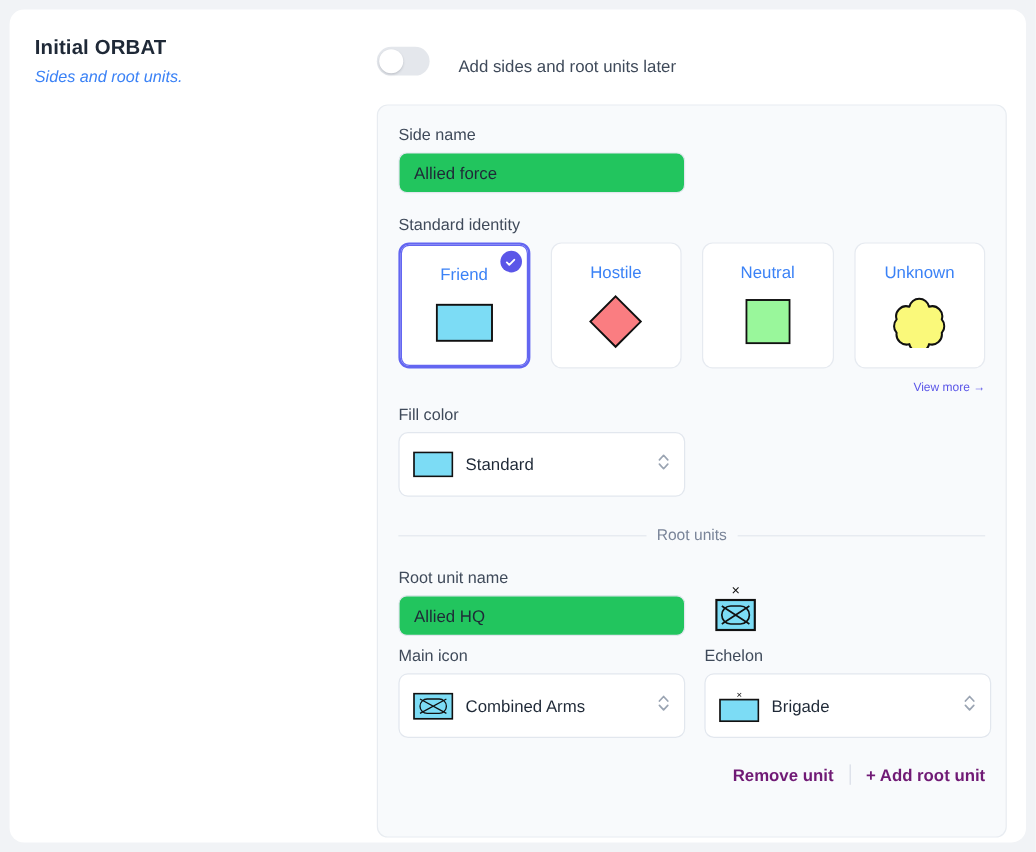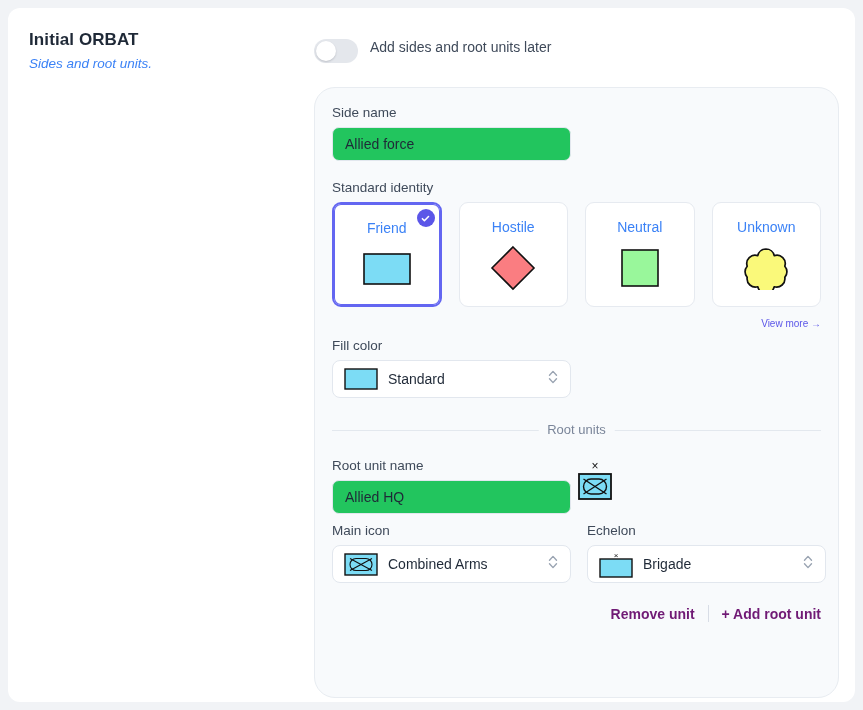--- a/index.html
+++ b/index.html
@@ -42,22 +42,22 @@
     font-size: 13.5px;
     color: #3b82f6;
     font-style: italic;
   }
   
   .toggle-row {
     position: absolute;
     left: 306px;
     top: 31px;
     display: flex;
-    align-items: flex-start;
-    gap: 12px;
+    align-items: flex-end;
+    gap: 24px;
   }
   .toggle {
     width: 44px;
     height: 24px;
     border-radius: 12px;
     background: #e4e7ec;
     position: relative;
     cursor: pointer;
     flex: none;
   }
@@ -77,21 +77,21 @@
   }
   
   .panel {
     position: absolute;
     left: 306px;
     top: 79px;
     width: 525px;
     height: 611px;
     background: #f8fafc;
     border: 1px solid #e8ecf1;
-    border-radius: 21px;
+    border-radius: 9px;
     box-sizing: border-box;
   }
   .panel-inner {
     position: absolute;
     left: 17px;
     top: 17px;
     right: 17px;
   }
   .field-label {
     font-size: 13.5px;
@@ -161,21 +161,21 @@
   .view-more {
     margin-top: 11px;
     text-align: right;
     font-size: 10px;
     color: #5b56e8;
     cursor: pointer;
   }
   
   .select-box {
     width: 239px;
-    height: 38px;
+    height: 54px;
     box-sizing: border-box;
     border: 1px solid #e2e7ee;
     border-radius: 8px;
     background: #ffffff;
     display: flex;
     align-items: center;
     padding: 0 11px;
     cursor: pointer;
     position: relative;
     justify-content: center;
@@ -216,21 +216,22 @@
     top: 0;
     transform: translateX(-50%);
     background: #f8fafc;
     padding: 0 9px;
     font-size: 13px;
     color: #7a8599;
   }
   
   .unit-row {
     display: flex;
-    align-items: flex-start;
+    align-items: flex-end;
+    gap: 18px;
   }
   .sym-preview {
     width: 48px;
     height: 46px;
     display: flex;
     align-items: flex-end;
     justify-content: center;
     cursor: pointer;
   }
   .two-col {

